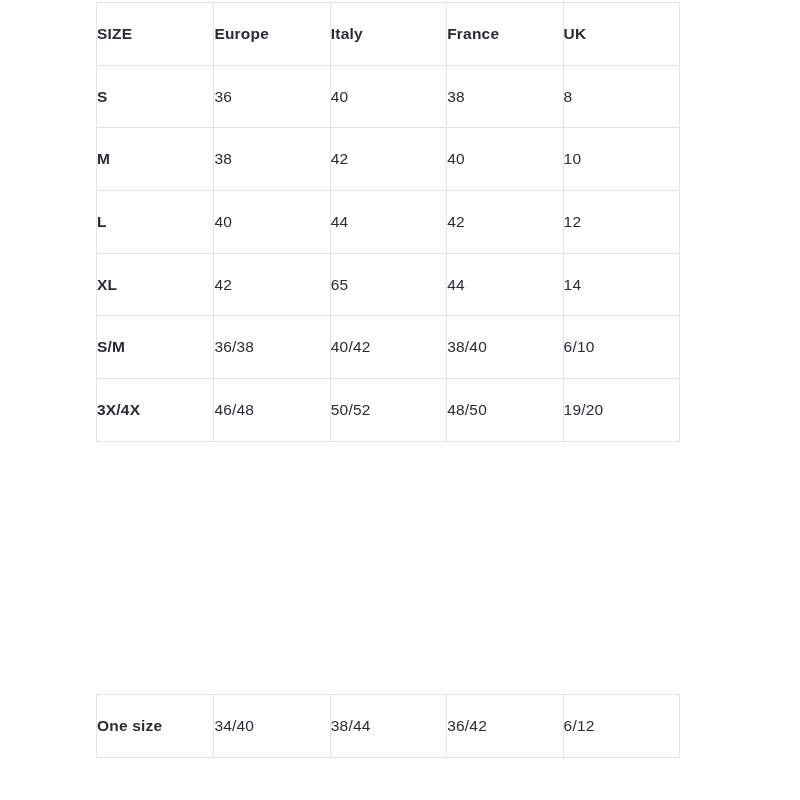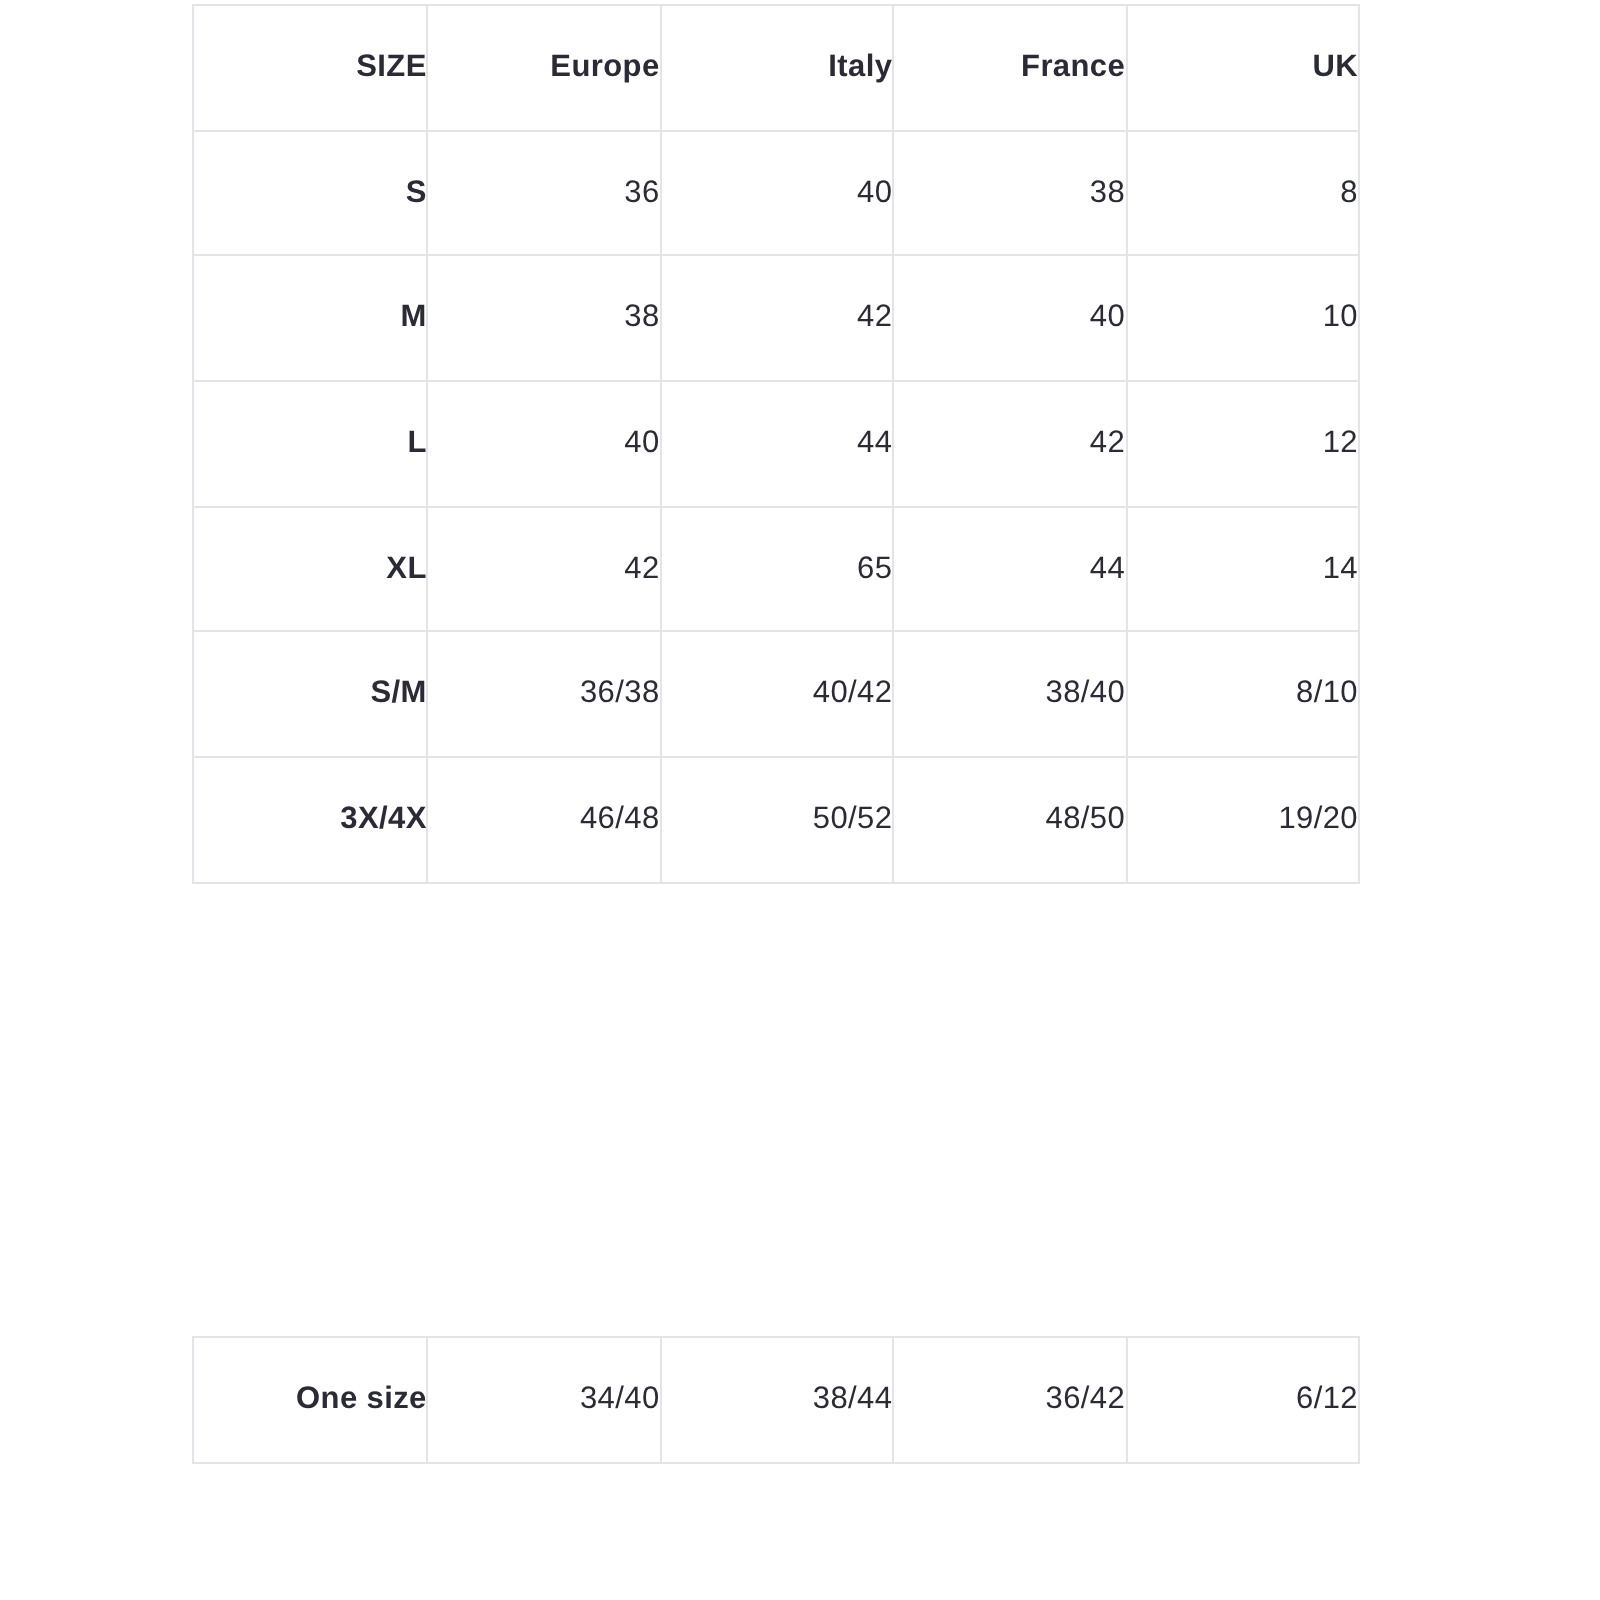--- a/index.html
+++ b/index.html
@@ -19,34 +19,34 @@
     width: 800px;
     height: 800px;
     box-sizing: border-box;
   }
   .table-wrap {
     position: absolute;
     left: 96px;
     width: 584px;
   }
   #main-table-wrap { top: 2px; }
-  #secondary-table-wrap { top: 668px; }
+  #secondary-table-wrap { top: 694px; }
 
   table.size-table {
     border-collapse: collapse;
     width: 584px;
     table-layout: fixed;
   }
   table.size-table col.c-size  { width: 117px; }
   table.size-table col.c-data  { width: 116px; }
 
   table.size-table th,
   table.size-table td {
     border: 1px solid #e3e4e8;
-    text-align: right;
+    text-align: left;
     vertical-align: middle;
     font-size: 15.5px;
     color: #2b2b35;
     padding: 0;
   }
   
   #main-table tr { height: 62.7px; }
   #secondary-table tr { height: 63px; }
 
   table.size-table th {
@@ -112,21 +112,21 @@
           <td class="val">42</td>
           <td class="val">65</td>
           <td class="val">44</td>
           <td class="val">14</td>
         </tr>
         <tr>
           <td class="label">S/M</td>
           <td class="val">36/38</td>
           <td class="val">40/42</td>
           <td class="val">38/40</td>
-          <td class="val">8/10</td>
+          <td class="val">6/10</td>
         </tr>
         <tr>
           <td class="label">3X/4X</td>
           <td class="val">46/48</td>
           <td class="val">50/52</td>
           <td class="val">48/50</td>
           <td class="val">19/20</td>
         </tr>
       </tbody>
     </table>

